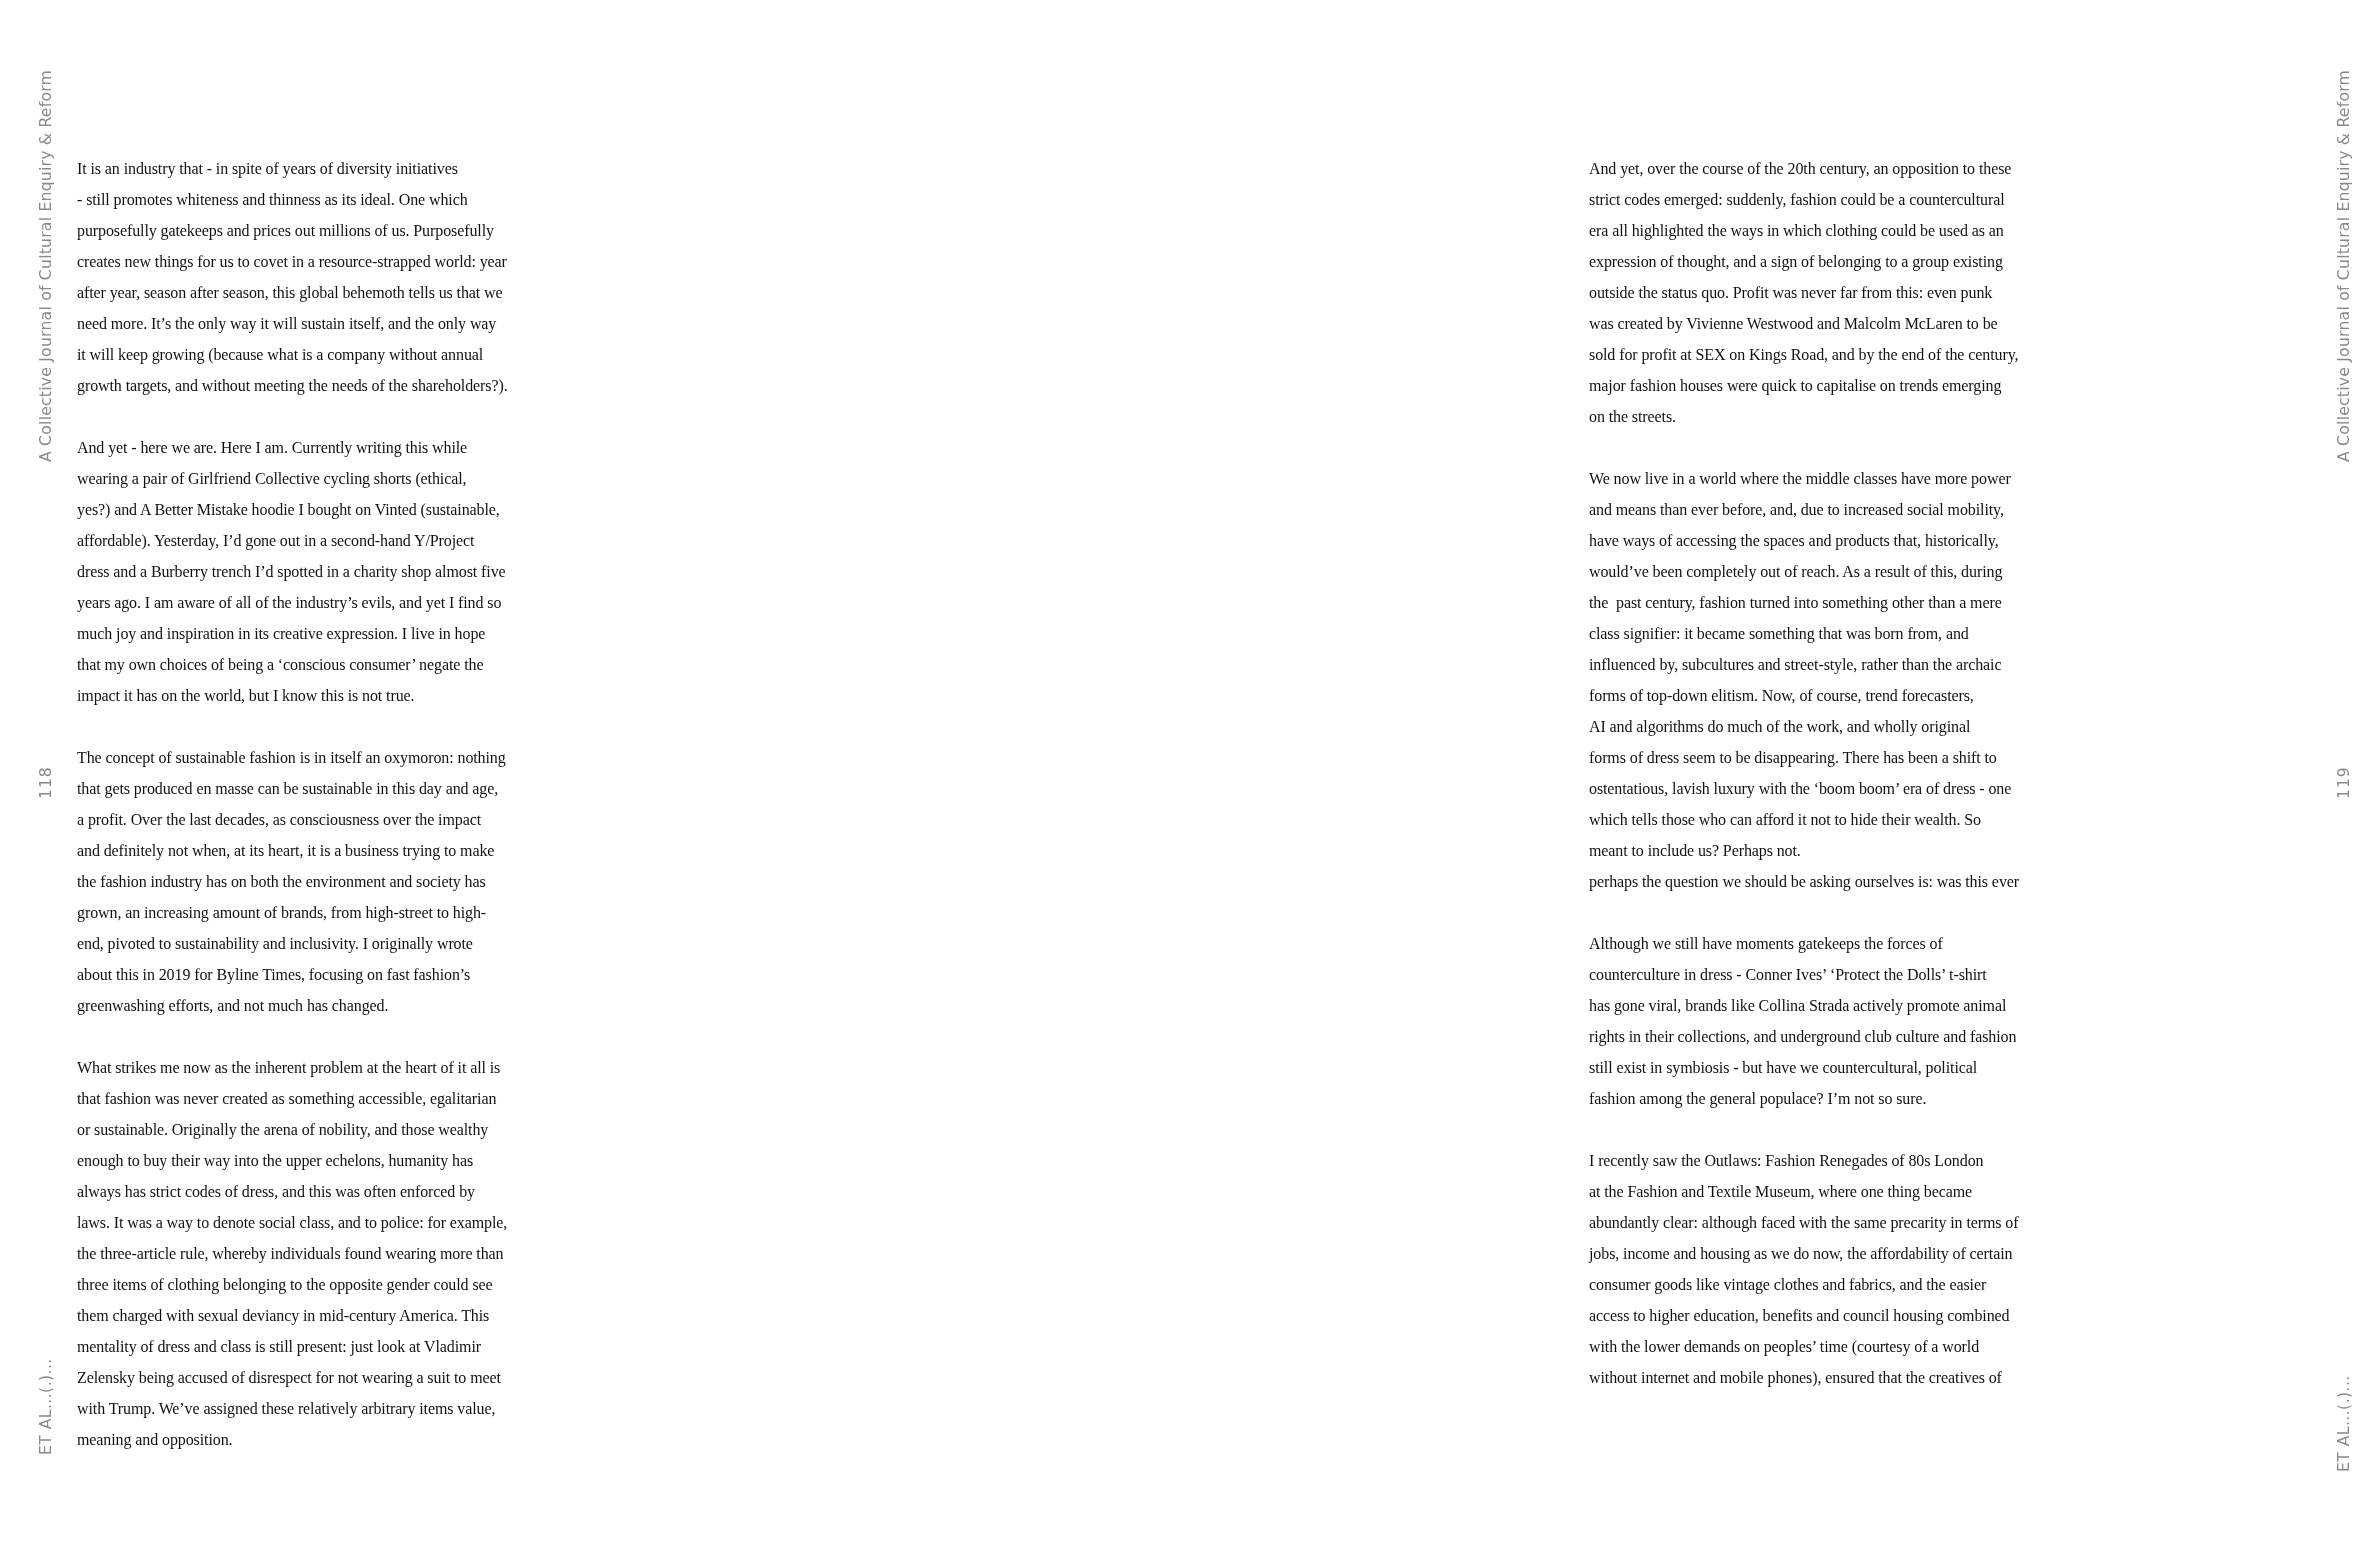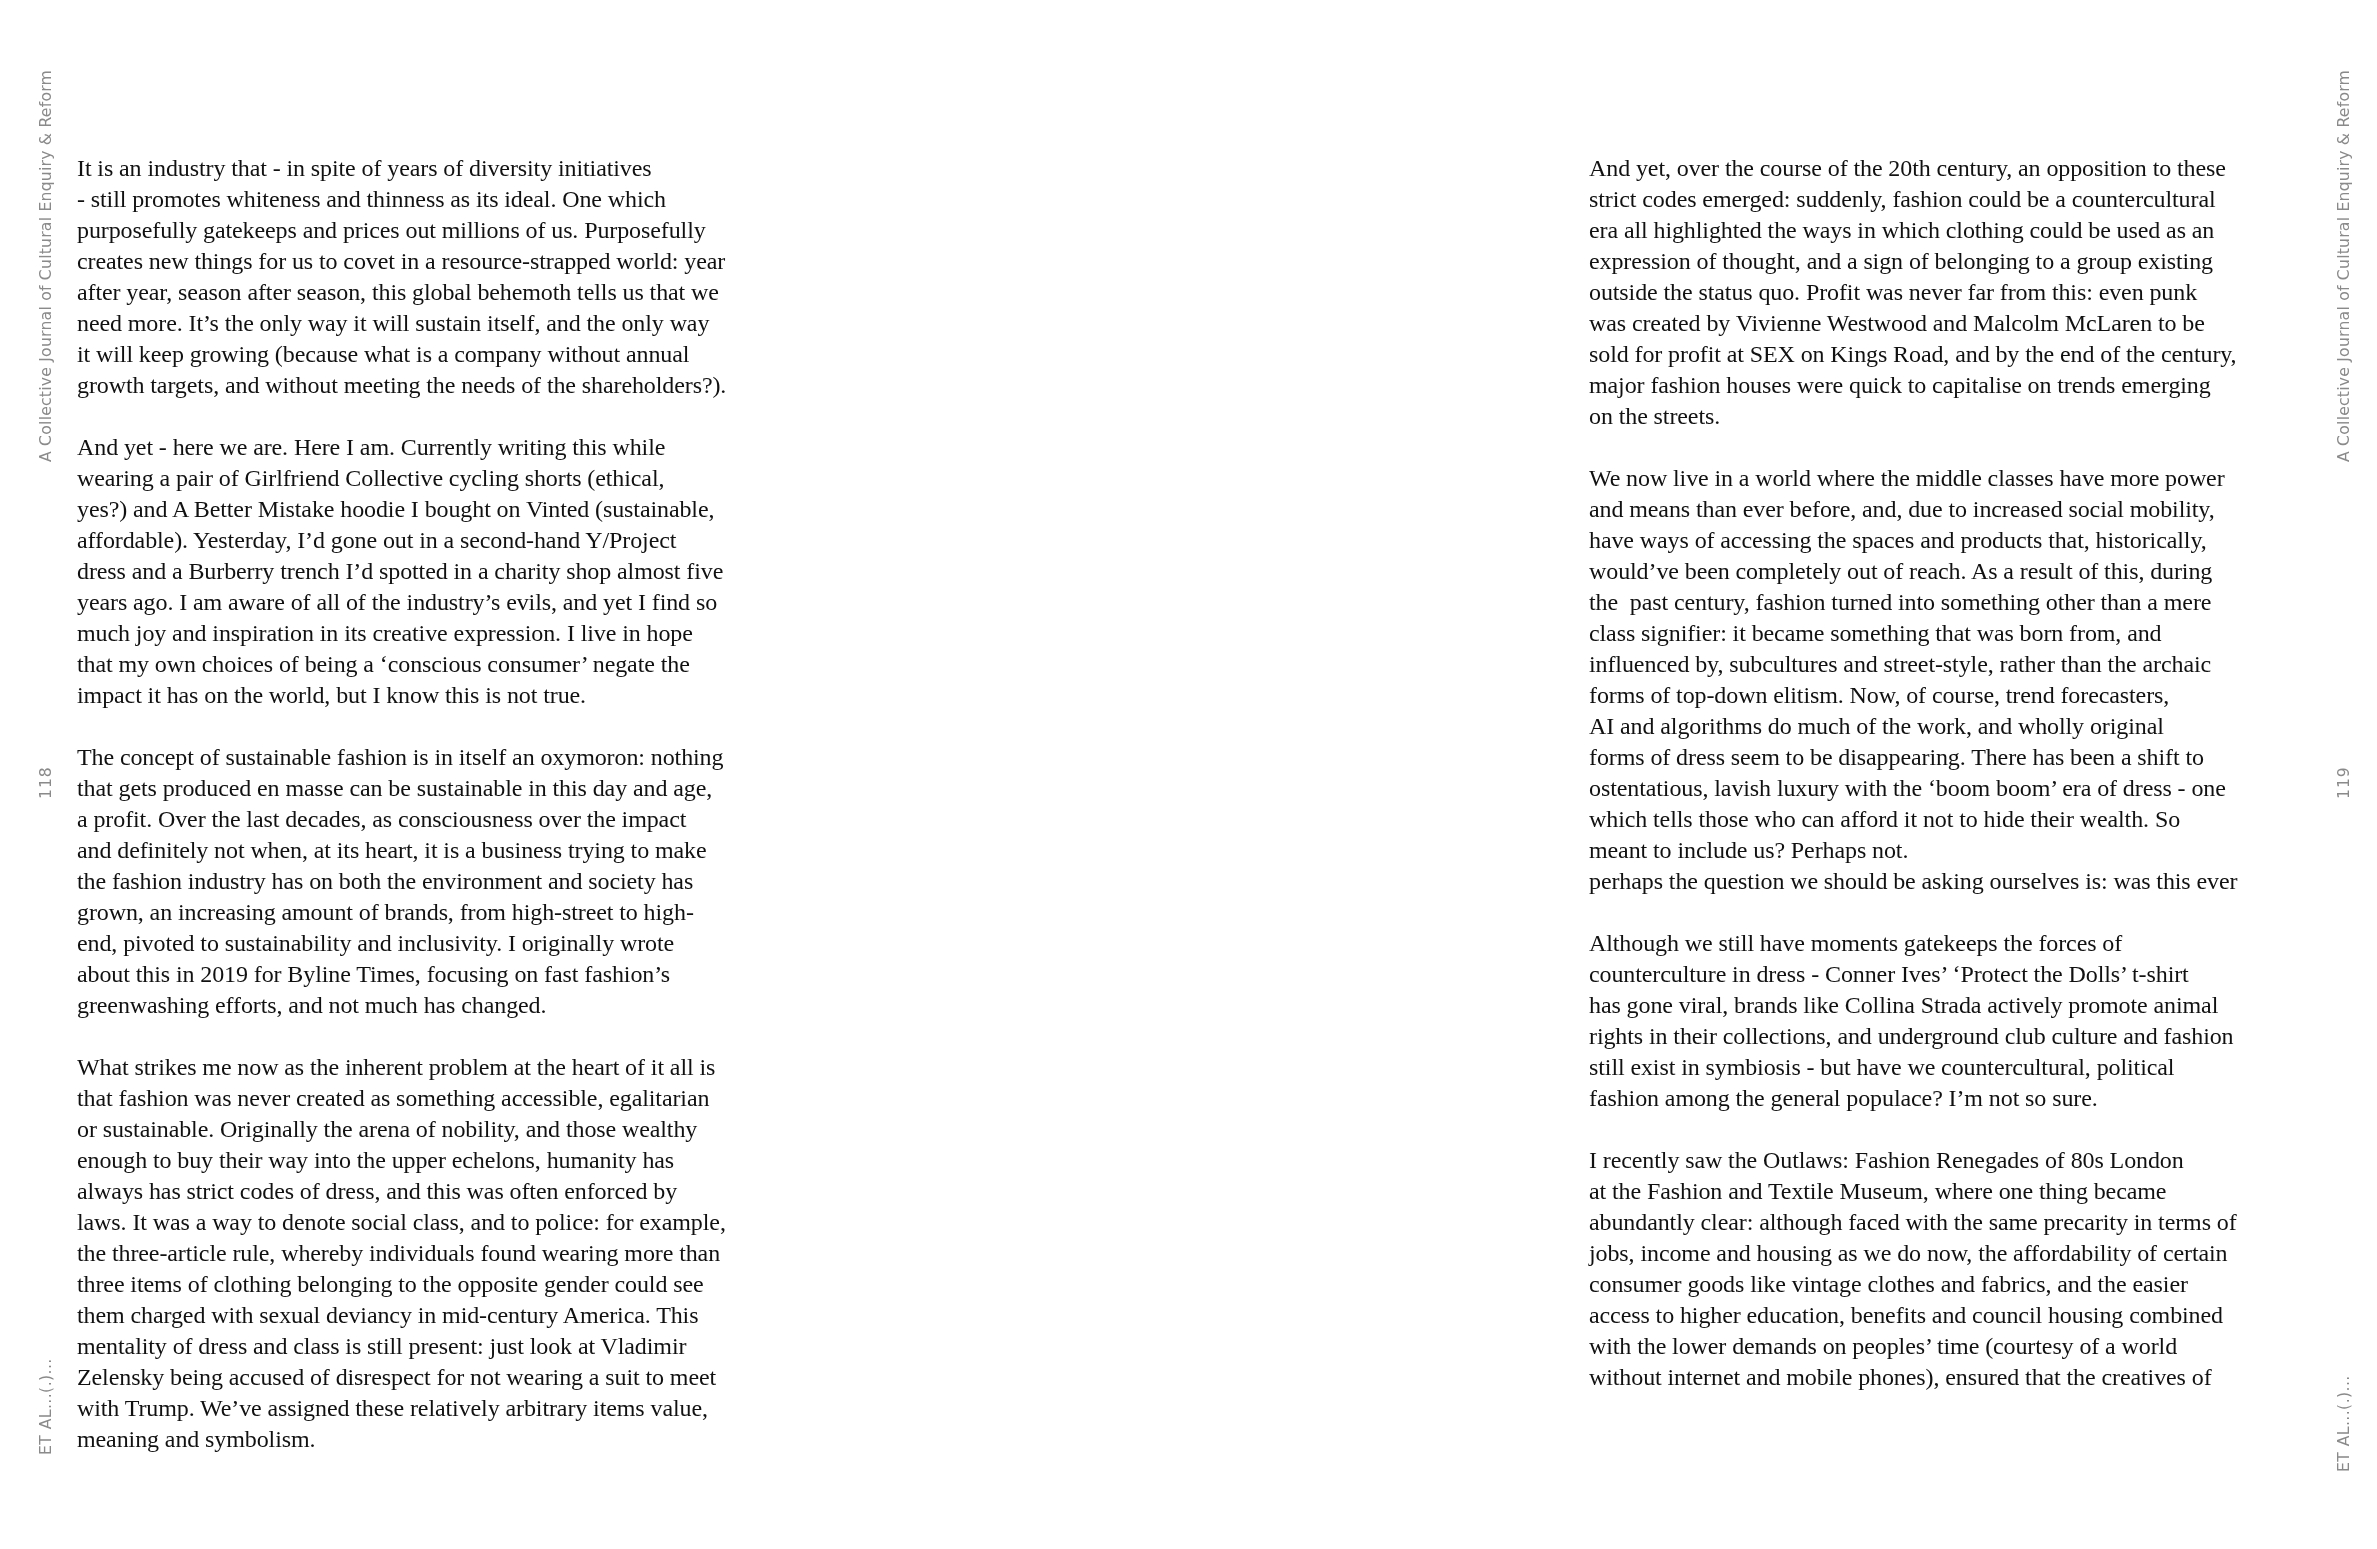--- a/index.html
+++ b/index.html
@@ -47,21 +47,21 @@
   .page-left .etal          { left: 36px; top: 1455px; }
 
   
   .page-right .journal-title { left: 1145px; top: 462px; }
   .page-right .page-number   { left: 1145px; top: 799px; }
   .page-right .etal          { left: 1145px; top: 1472px; }
 
   .body-text {
     position: absolute;
     top: 153px;
-    font-size: 24px;
+    font-size: 16px;
     line-height: 31px;
     letter-spacing: -0.1px;
   }
   .page-left .body-text { left: 77px; width: 716px; }
   .page-right .body-text { left: 400px; width: 716px; }
 
   .para {
     margin: 0 0 31px 0;
   }
   .line {
@@ -118,21 +118,21 @@
           <span class="line">or sustainable. Originally the arena of nobility, and those wealthy</span>
           <span class="line">enough to buy their way into the upper echelons, humanity has</span>
           <span class="line">always has strict codes of dress, and this was often enforced by</span>
           <span class="line">laws. It was a way to denote social class, and to police: for example,</span>
           <span class="line">the three-article rule, whereby individuals found wearing more than</span>
           <span class="line">three items of clothing belonging to the opposite gender could see</span>
           <span class="line">them charged with sexual deviancy in mid-century America. This</span>
           <span class="line">mentality of dress and class is still present: just look at Vladimir</span>
           <span class="line">Zelensky being accused of disrespect for not wearing a suit to meet</span>
           <span class="line">with Trump. We’ve assigned these relatively arbitrary items value,</span>
-          <span class="line">meaning and symbolism.</span>
+          <span class="line">meaning and opposition.</span>
         </p>
       </div>
   </div>
 
   <div class="page page-right">
     <div class="margin-text journal-title">A Collective  Journal of Cultural Enquiry &amp; Reform</div>
     <div class="margin-text page-number">119</div>
     <div class="margin-text etal">ET AL...(.)...</div>
 
     <div class="body-text">

